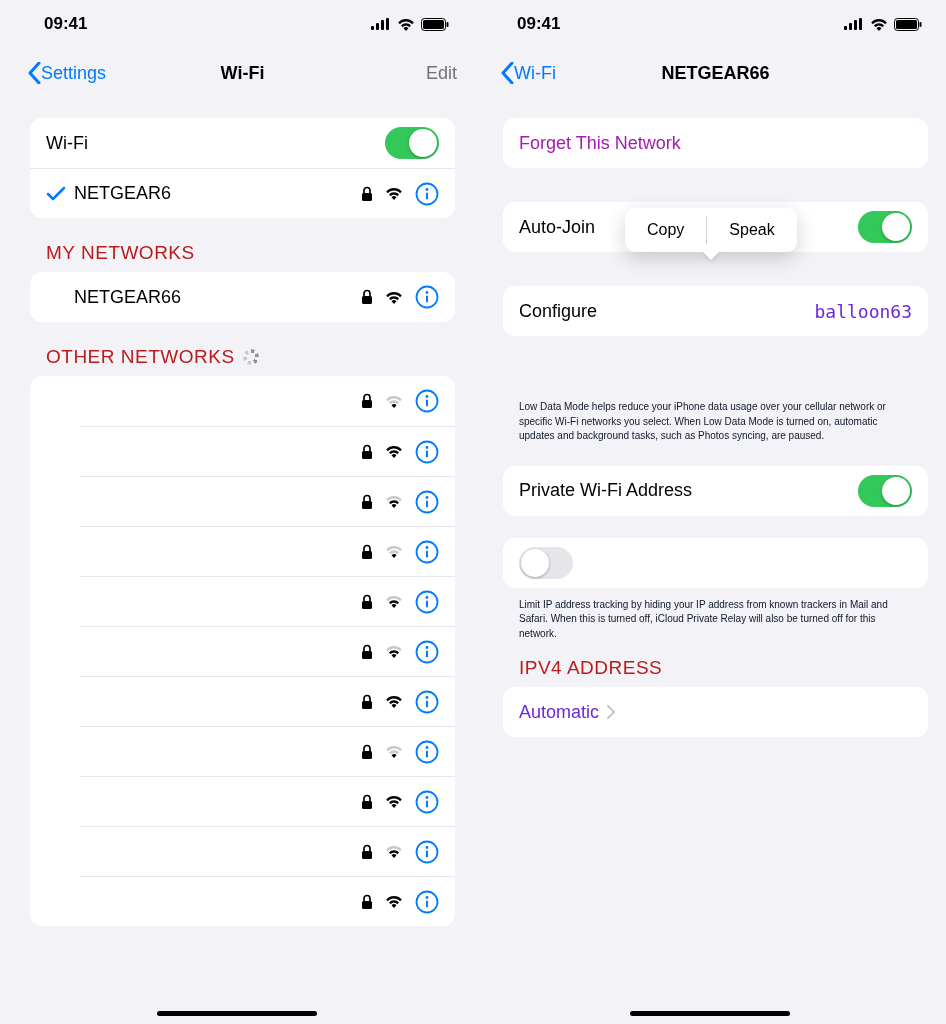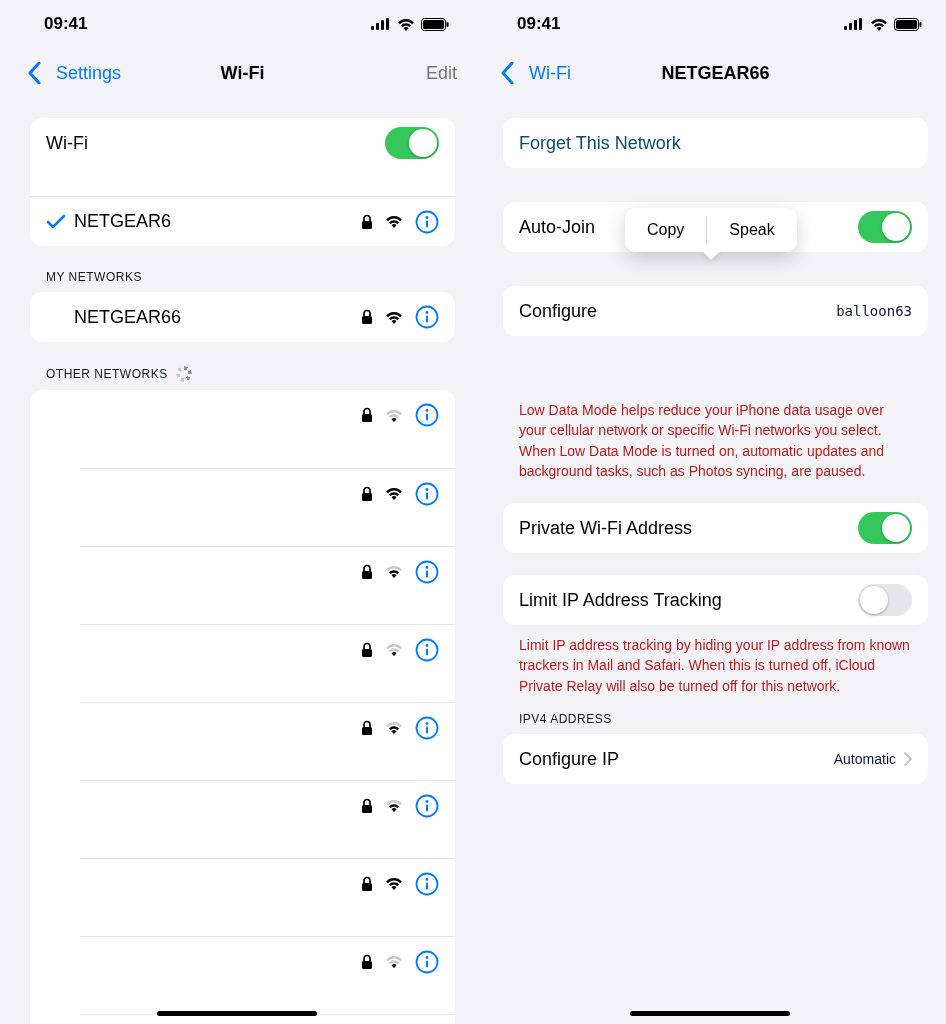--- a/index.html
+++ b/index.html
@@ -36,21 +36,21 @@
     display: flex;
     align-items: center;
     padding: 0 16px;
     position: relative;
   }
   .nav-back {
     display: flex;
     align-items: center;
     color: #007aff;
     font-size: 18px;
-    gap: 15px;
+    gap: 0;
   }
   .nav-title {
     position: absolute;
     left: 0; right: 0;
     text-align: center;
     font-weight: 600;
     font-size: 18px;
     pointer-events: none;
   }
   .nav-edit {
@@ -62,47 +62,47 @@
     flex: 1;
     overflow: hidden;
     padding-top: 20px;
   }
   .group {
     background: #fff;
     margin: 0 18px;
     border-radius: 12px;
     overflow: hidden;
   }
-  .group .row + .row { border-top: 1px solid #e5e5ea; margin-top: 28px; }
+  .group .row + .row { border-top: 1px solid #e5e5ea; }
   .row {
     display: flex;
     align-items: center;
     min-height: 50px;
     padding: 0 16px;
   }
   .row-label { flex: 1; font-size: 18px; }
-  .row-val { color: #0f172a; font-family: ui-monospace, Menlo, monospace; font-size: 14px; }
+  .row-val { color: #6d28d9; font-family: ui-monospace, Menlo, monospace; font-size: 18px; }
   .row .left-icon { width: 28px; display: flex; align-items: center; }
   .row .trail { display: flex; align-items: center; gap: 12px; }
   .section-header {
-    font-size: 12px;
-    color: #0f172a;
+    font-size: 19px;
+    color: #b91c1c;
     letter-spacing: 0.5px;
     padding: 24px 34px 8px;
     display: flex;
     align-items: center;
     gap: 8px;
   }
   .section-footer {
-    font-size: 14px;
-    color: #b91c1c;
+    font-size: 10px;
+    color: #0f172a;
     padding: 10px 34px 0;
     line-height: 1.45;
   }
-  .blue-text { color: #0c4a6e; font-size: 18px; }
+  .blue-text { color: #a21caf; font-size: 18px; }
   .toggle {
     width: 54px; height: 32px; border-radius: 16px;
     background: #e5e5ea; position: relative; flex: none;
   }
   .toggle.on { background: #34c759; }
   .toggle .knob {
     position: absolute; width: 28px; height: 28px; background: #fff;
     border-radius: 50%; top: 2px; left: 2px; box-shadow: 0 1px 3px rgba(0,0,0,0.3);
   }
   .toggle.on .knob { left: 24px; }
@@ -525,32 +525,30 @@
         <span class="row-label">Private Wi-Fi Address</span>
         <span class="toggle on">
             <span class="knob"></span>
           </span>
       </div>
     </div>
 
     <div style="height:22px"></div>
     <div class="group">
       <div class="row">
-        <span class="row-label">Limit IP Address Tracking</span>
         <span class="toggle">
             <span class="knob"></span>
           </span>
       </div>
     </div>
     <div class="section-footer">Limit IP address tracking by hiding your IP address from known trackers in Mail and Safari. When this is turned off, iCloud Private Relay will also be turned off for this network.</div>
 
     <div class="section-header" style="padding-top:16px">IPV4 ADDRESS</div>
     <div class="group">
       <div class="row">
-        <span class="row-label">Configure IP</span>
         <span class="row-val" style="font-family:inherit">Automatic</span>
         <svg style="margin-left:8px" width="8" height="14" viewBox="0 0 8 14">
             <path d="M1 1 L7 7 L1 13" fill="none" stroke="#c7c7cc" stroke-width="2" stroke-linecap="round" stroke-linejoin="round"></path>
           </svg>
       </div>
     </div>
   </div>
   <div class="home-indicator"></div>
 </div>
 

